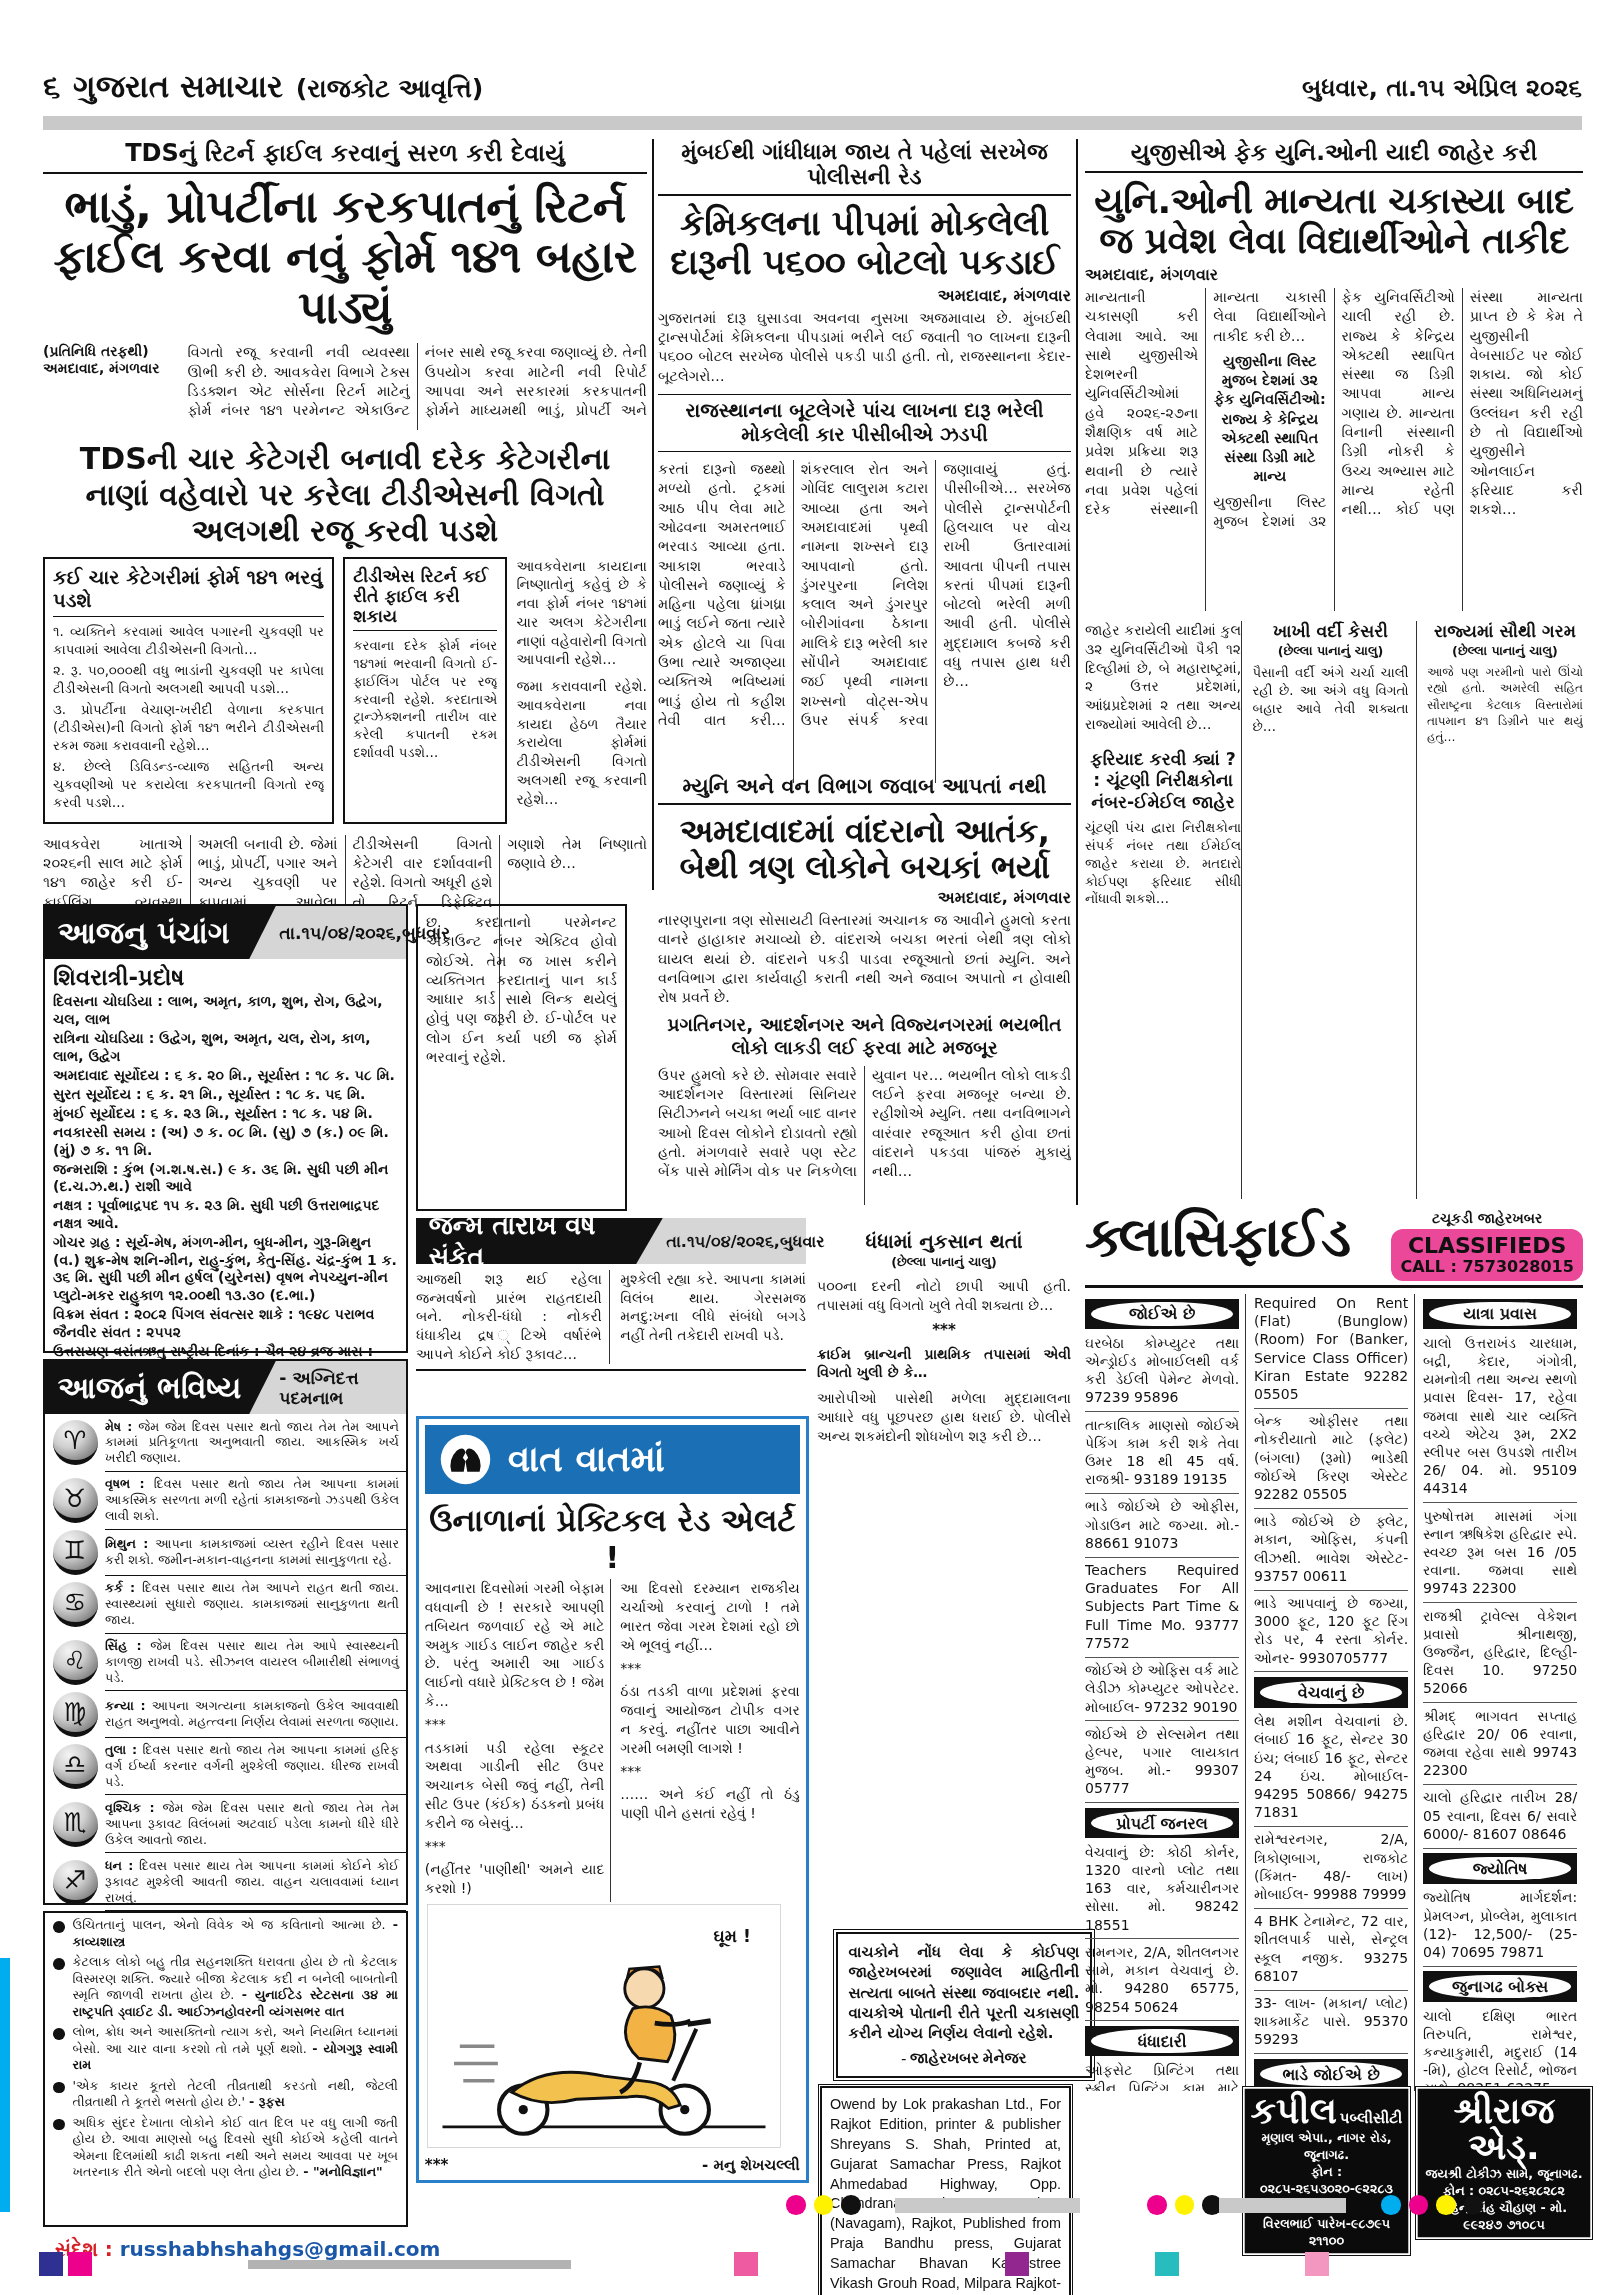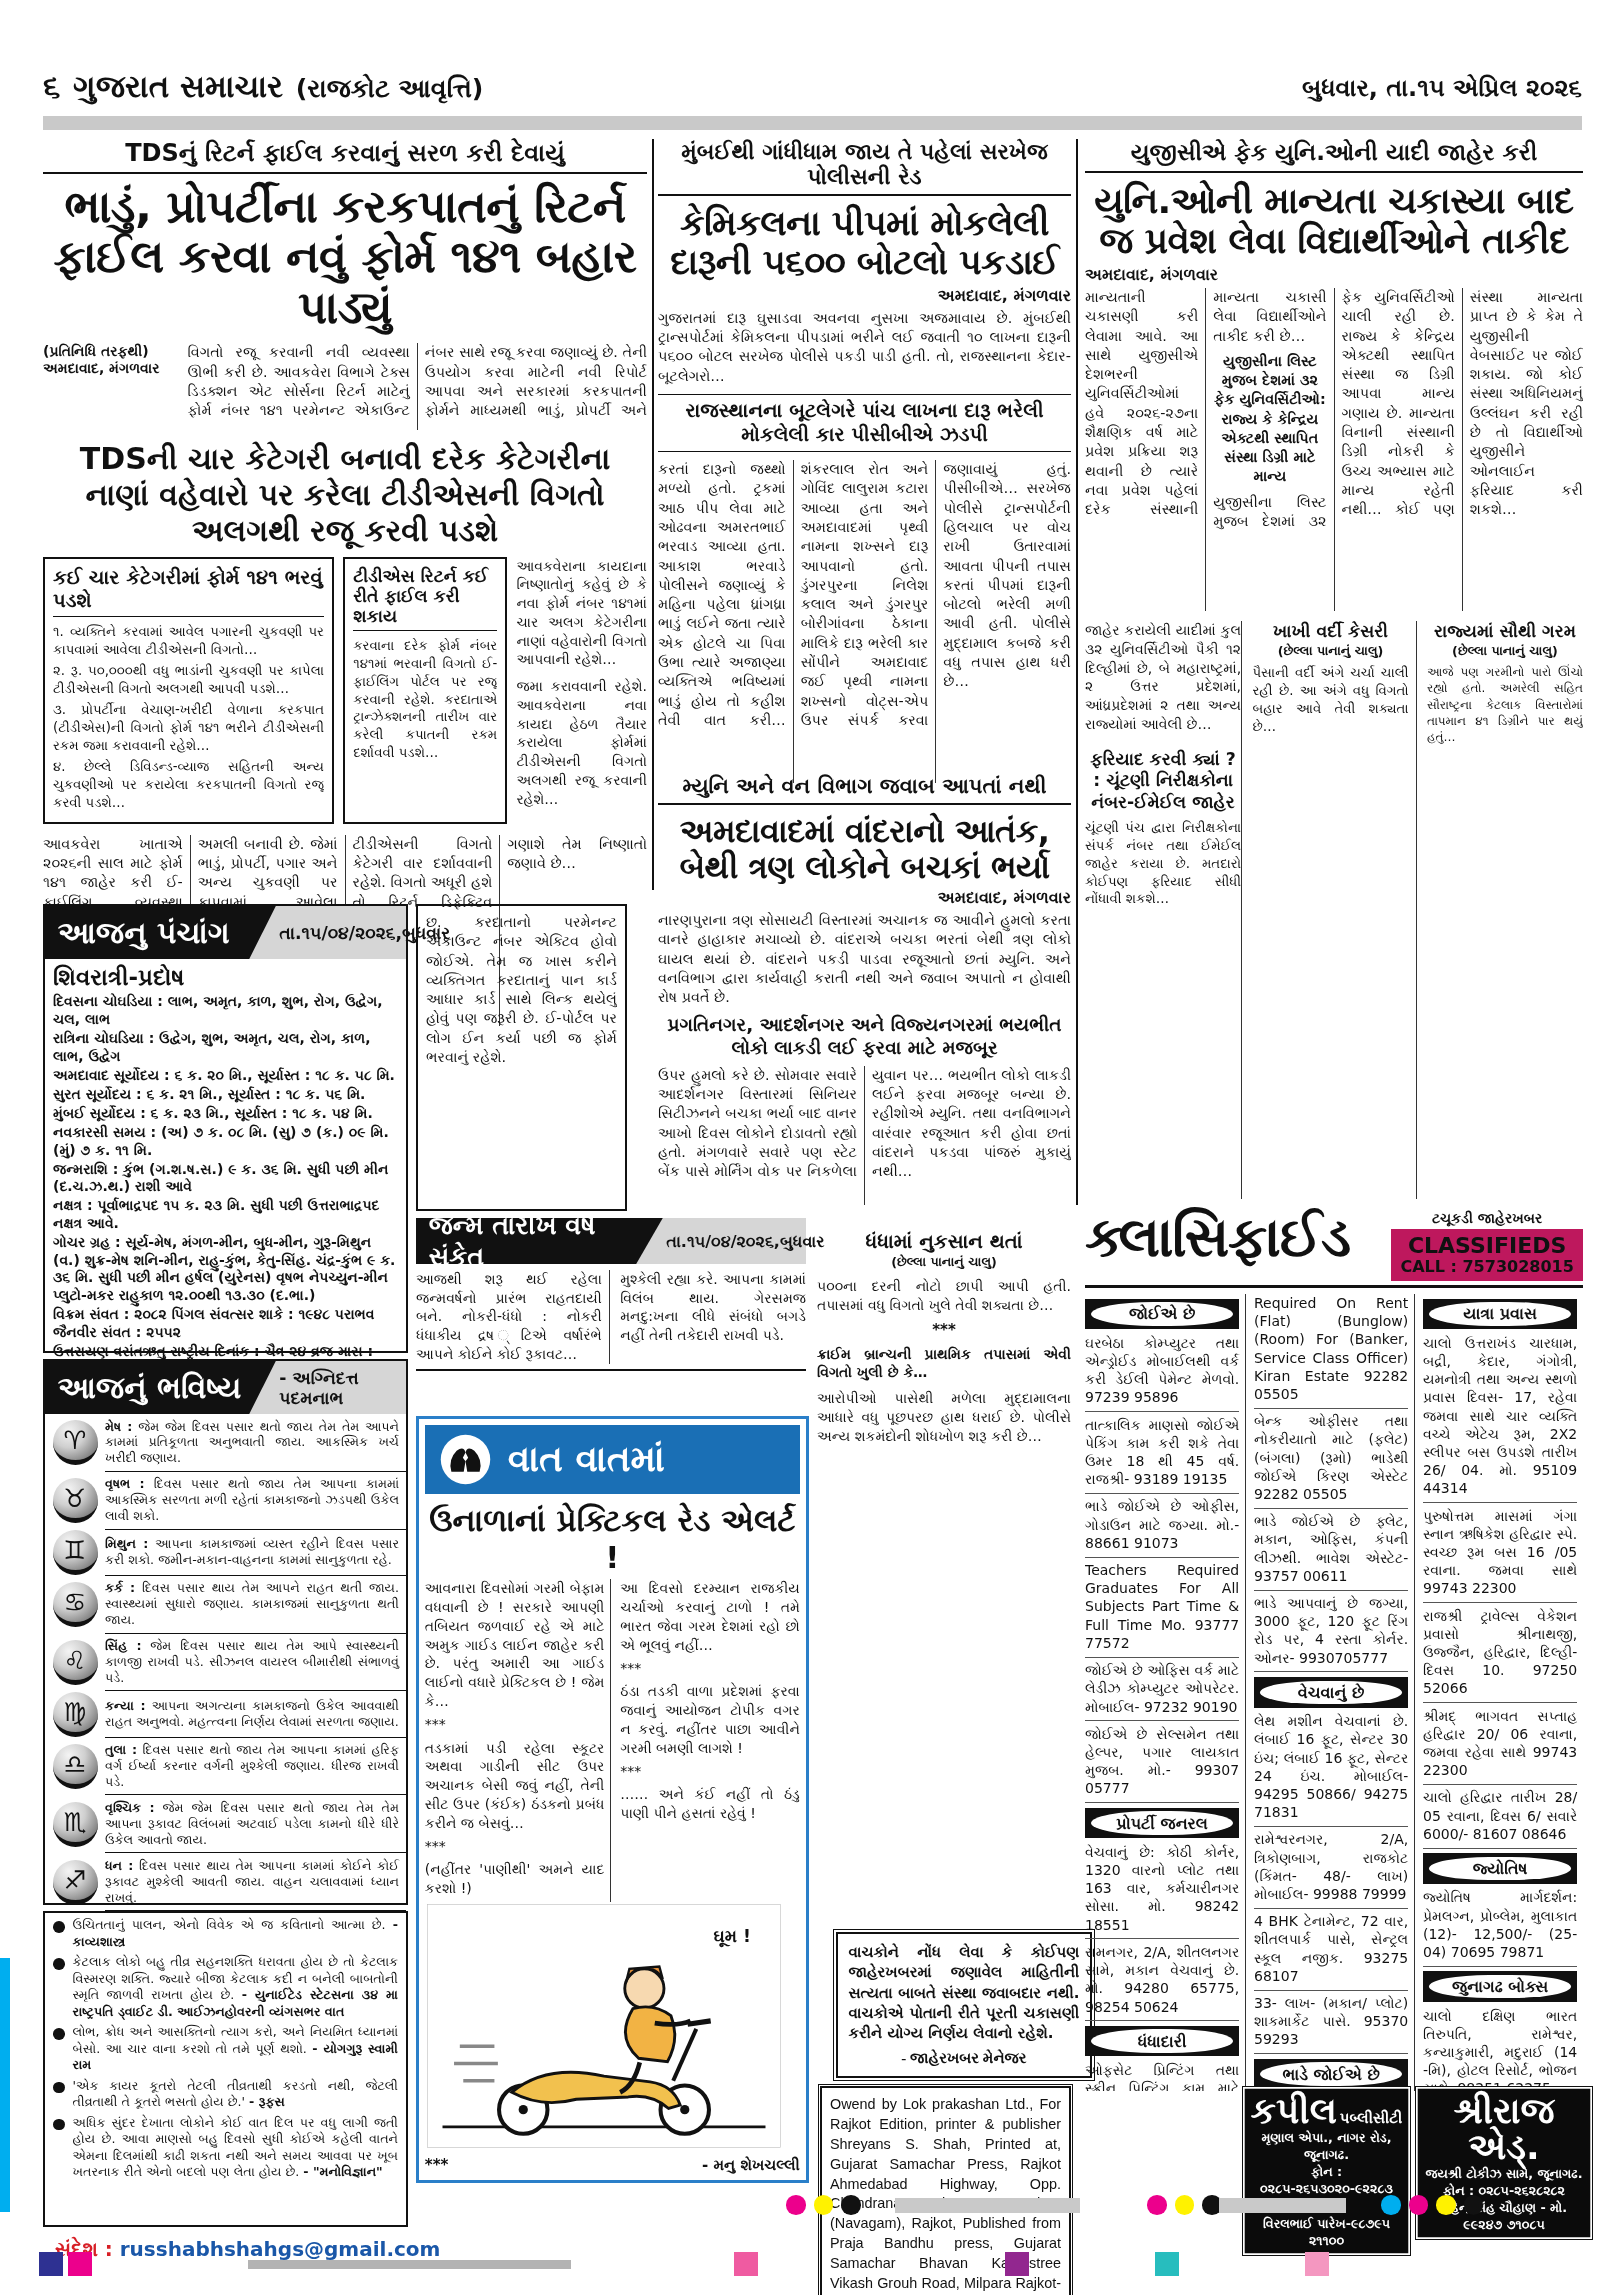--- a/index.html
+++ b/index.html
@@ -48,21 +48,21 @@
   .vaat-head{font-weight:800;font-size:31px;text-align:center;margin:8px 0 4.6px 0;}
   .stars{text-align:center;font-weight:800;font-size:15px;}
   .notice-box{border:2.9px solid #111;outline:1.7px solid #111;outline-offset:2.3px;padding:8px 10.4px;
               font-size:15px;font-weight:700;line-height:1.35;text-align:justify;}
   .pub-box{border:2.3px solid #111;outline:1.2px solid #111;outline-offset:1.7px;padding:7px 8px;
            font-size:14.4px;line-height:1.38;text-align:justify;font-family:"Liberation Sans",sans-serif;}
   .cl-mast{display:flex;align-items:flex-start;justify-content:space-between;border-bottom:3.5px solid #111;padding-bottom:4.6px;}
   .cl-title{font-size:55px;font-weight:800;letter-spacing:-1.2px;line-height:1;}
   .cl-right{text-align:center;}
   .cl-tag{font-size:14px;font-weight:700;}
-  .cl-en{background:#be185d;padding:4.6px 9.2px;margin-top:2.3px;}
+  .cl-en{background:#ec4899;padding:4.6px 9.2px;margin-top:2.3px;border-radius:12px;}
   .cl-en .l1{font-size:22px;font-weight:800;line-height:1.05;}
   .cl-en .l2{font-size:16px;font-weight:800;}
   .cl-cols{display:flex;gap:8px;}
   .cl-col{flex:1;border-right:1.2px solid #333;padding-right:5.8px;}
   .cl-col:last-child{border-right:none;}
   .c-item{margin-bottom:3.5px;}
   .c-headwrap{display:none;}
   .t-header .c-headwrap{display:block;background:#111;padding:3.5px 5.8px;margin:4.6px 0;}
   .t-header .c-head{background:#fff;border-radius:50%/58%;text-align:center;font-weight:800;font-size:16px;padding:2.3px 3.5px;}
   .c-ad{font-size:14px;line-height:1.3;text-align:justify;border-bottom:1.2px solid #555;padding-bottom:4.6px;}
@@ -201,21 +201,21 @@
 
     <div class="p-line t-big"><span class="p-inner">શિવરાત્રી-પ્રદોષ</span></div>
         <div class="p-line"><span class="p-inner">દિવસના ચોઘડિયા : લાભ, અમૃત, કાળ, શુભ, રોગ, ઉદ્વેગ, ચલ, લાભ</span></div>
         <div class="p-line"><span class="p-inner">રાત્રિના ચોઘડિયા : ઉદ્વેગ, શુભ, અમૃત, ચલ, રોગ, કાળ, લાભ, ઉદ્વેગ</span></div>
         <div class="p-line"><span class="p-inner">અમદાવાદ સૂર્યોદય : ૬ ક. ૨૦ મિ., સૂર્યાસ્ત : ૧૮ ક. ૫૮ મિ.</span></div>
         <div class="p-line"><span class="p-inner">સુરત સૂર્યોદય : ૬ ક. ૨૧ મિ., સૂર્યાસ્ત : ૧૮ ક. ૫૬ મિ.</span></div>
         <div class="p-line"><span class="p-inner">મુંબઈ સૂર્યોદય : ૬ ક. ૨૩ મિ., સૂર્યાસ્ત : ૧૮ ક. ૫૪ મિ.</span></div>
         <div class="p-line"><span class="p-inner">નવકારસી સમય : (અ) ૭ ક. ૦૮ મિ. (સુ) ૭ (ક.) ૦૯ મિ. (મું) ૭ ક. ૧૧ મિ.</span></div>
         <div class="p-line"><span class="p-inner">જન્મરાશિ : કુંભ (ગ.શ.ષ.સ.) ૯ ક. ૩૬ મિ. સુધી પછી મીન (દ.ચ.ઝ.થ.) રાશી આવે</span></div>
         <div class="p-line"><span class="p-inner">નક્ષત્ર : પૂર્વાભાદ્રપદ ૧૫ ક. ૨૩ મિ. સુધી પછી ઉત્તરાભાદ્રપદ નક્ષત્ર આવે.</span></div>
-        <div class="p-line"><span class="p-inner">ગોચર ગ્રહ : સૂર્ય-મેષ, મંગળ-મીન, બુધ-મીન, ગુરૂ-મિથુન (વ.) શુક્ર-મેષ શનિ-મીન, રાહુ-કુંભ, કેતુ-સિંહ. ચંદ્ર-કુંભ ૯ ક. ૩૬ મિ. સુધી પછી મીન હર્ષલ (યુરેનસ) વૃષભ નેપચ્યુન-મીન પ્લુટો-મકર રાહુકાળ ૧૨.૦૦થી ૧૩.૩૦ (દ.ભા.)</span></div>
+        <div class="p-line"><span class="p-inner">ગોચર ગ્રહ : સૂર્ય-મેષ, મંગળ-મીન, બુધ-મીન, ગુરૂ-મિથુન (વ.) શુક્ર-મેષ શનિ-મીન, રાહુ-કુંભ, કેતુ-સિંહ. ચંદ્ર-કુંભ 1 ક. ૩૬ મિ. સુધી પછી મીન હર્ષલ (યુરેનસ) વૃષભ નેપચ્યુન-મીન પ્લુટો-મકર રાહુકાળ ૧૨.૦૦થી ૧૩.૩૦ (દ.ભા.)</span></div>
         <div class="p-line"><span class="p-inner">વિક્રમ સંવત : ૨૦૮૨ પિંગલ સંવત્સર શાકે : ૧૯૪૮ પરાભવ જૈનવીર સંવત : ૨૫૫૨</span></div>
         <div class="p-line"><span class="p-inner">ઉત્તરાયણ વસંતઋતુ રાષ્ટ્રીય દિનાંક : ચૈત્ર ૨૪ વ્રજ માસ : વૈશાખ-૧૩</span></div>
         <div class="p-line"><span class="p-inner">માસ-તિથિ-વાર : ચૈત્ર વદ તેરસ</span></div>
         <div class="p-line"><span class="p-inner">- પ્રદોષ - શિવરાત્રી - પંચક</span></div>
         <div class="p-line"><span class="p-inner">મુસલમાની હિજરીસન : ૧૪૪૭ શવ્વાલ માસનો ૨૬મો રોજ</span></div>
         <div class="p-line"><span class="p-inner">પારસી શહનશાહી વર્ષ : ૧૩૯૫ આદર માસનો ૪ રોજ શહેરેવર</span></div>
       </div>
   </div>
 
   <div class="abs secbox" style="left:43px;top:1359px;width:361px;height:542px;">

